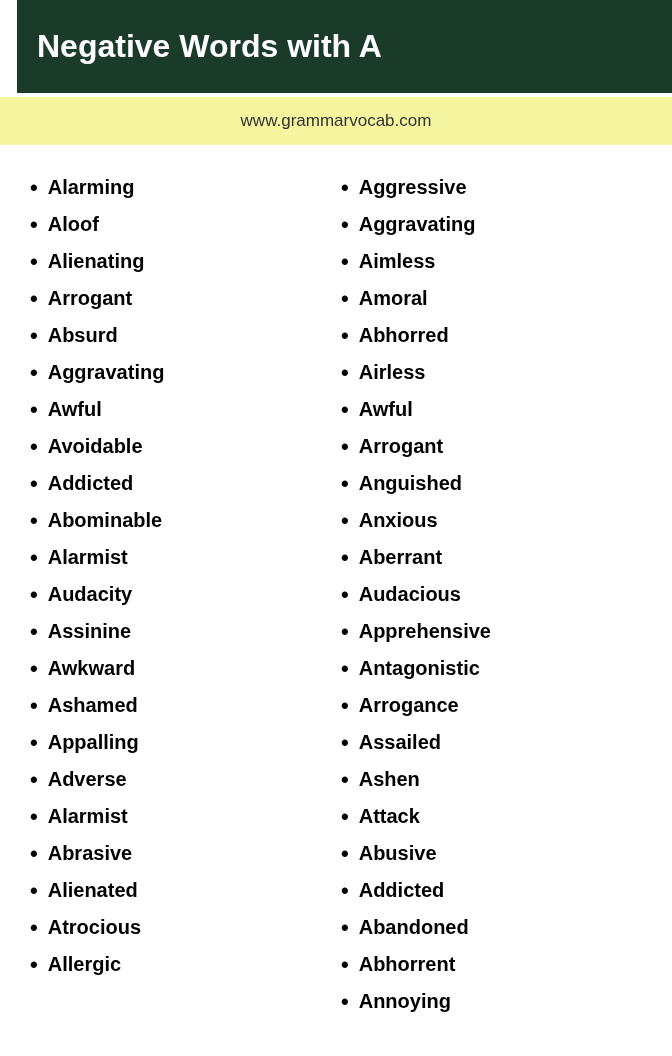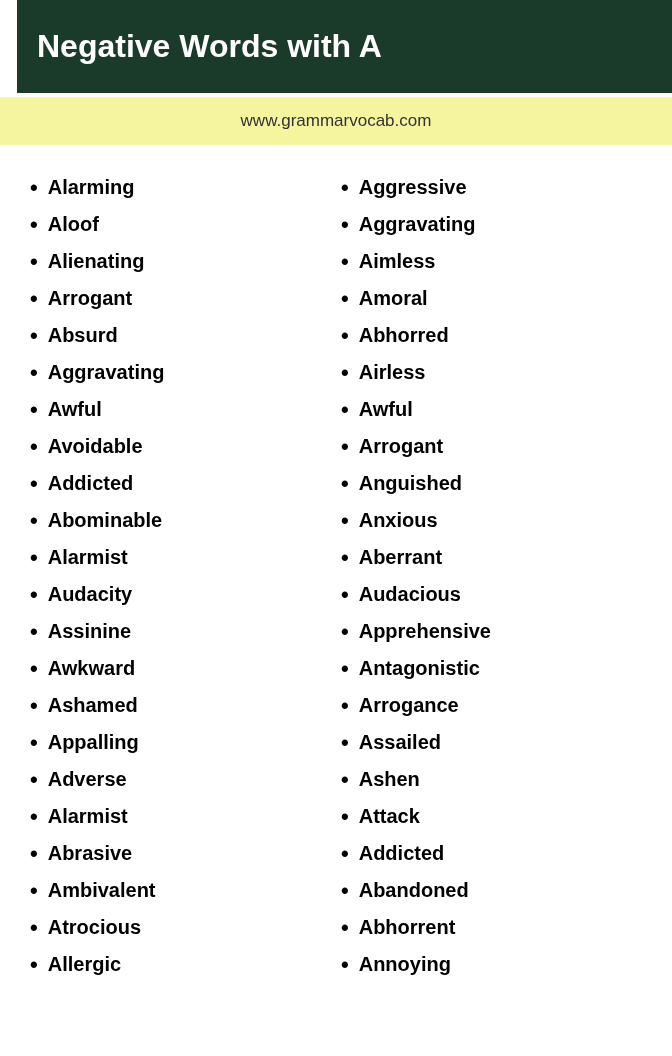--- a/index.html
+++ b/index.html
@@ -104,21 +104,21 @@
           <li>Abominable</li>
           <li>Alarmist</li>
           <li>Audacity</li>
           <li>Assinine</li>
           <li>Awkward</li>
           <li>Ashamed</li>
           <li>Appalling</li>
           <li>Adverse</li>
           <li>Alarmist</li>
           <li>Abrasive</li>
-          <li>Ambivalent</li>
+          <li>Alienated</li>
           <li>Atrocious</li>
           <li>Allergic</li>
         </ul>
     </div>
     <div class="column">
       <ul class="word-list" id="right-list">
           <li>Aggressive</li>
           <li>Aggravating</li>
           <li>Aimless</li>
           <li>Amoral</li>
@@ -129,20 +129,21 @@
           <li>Anguished</li>
           <li>Anxious</li>
           <li>Aberrant</li>
           <li>Audacious</li>
           <li>Apprehensive</li>
           <li>Antagonistic</li>
           <li>Arrogance</li>
           <li>Assailed</li>
           <li>Ashen</li>
           <li>Attack</li>
+          <li>Abusive</li>
           <li>Addicted</li>
           <li>Abandoned</li>
           <li>Abhorrent</li>
           <li>Annoying</li>
         </ul>
     </div>
   </div>
 </div>
 
 </body></html>

